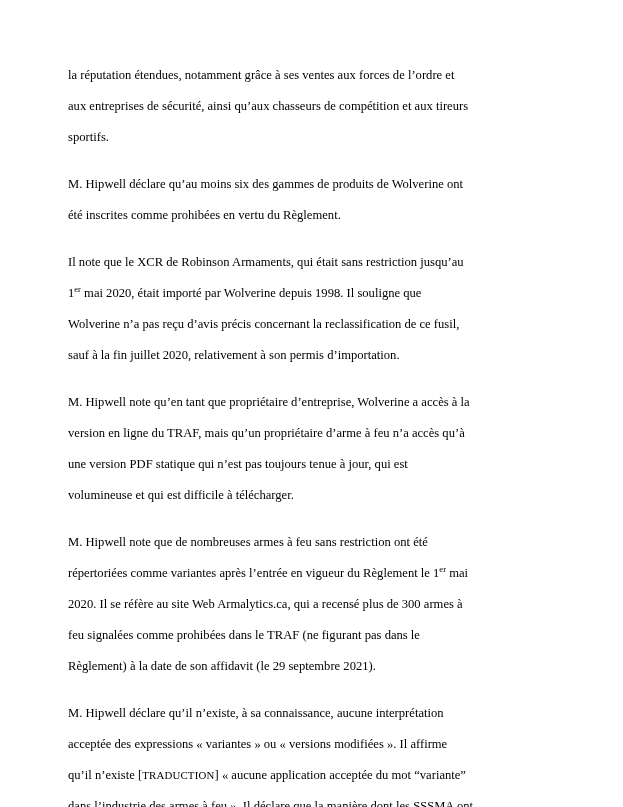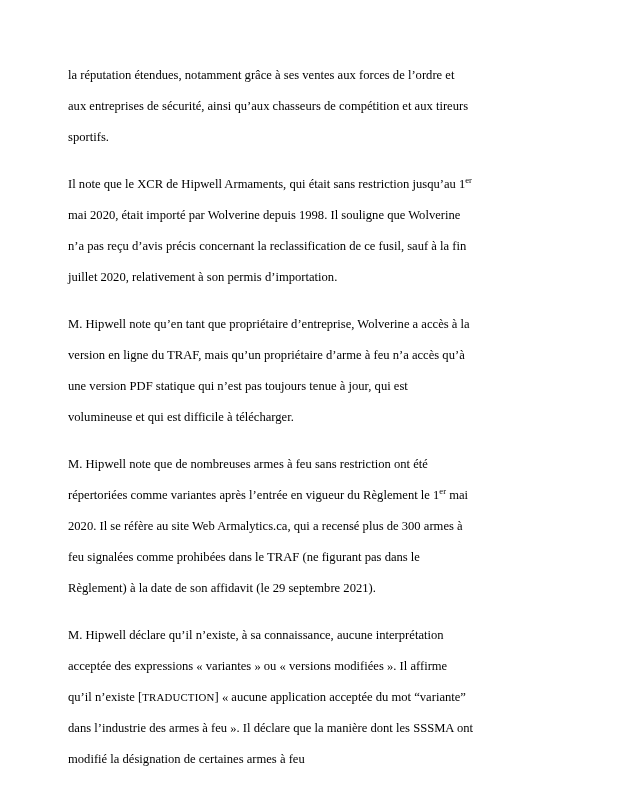--- a/index.html
+++ b/index.html
@@ -44,22 +44,23 @@
   }
 </style>
 </head>
 <body>
 
 <div id="page">
   <div class="doc-body">
 
     <p class="para">la réputation étendues, notamment grâce à ses ventes aux forces de l’ordre et aux entreprises de sécurité, ainsi qu’aux chasseurs de compétition et aux tireurs sportifs.</p>
 
+    <p class="para">M. Hipwell déclare qu’au moins six des gammes de produits de Wolverine ont été inscrites comme prohibées en vertu du Règlement.</p>
 
-    <p class="para"><span>Il note que le XCR de Hipwell Armaments, qui était sans restriction jusqu’au </span><span>1</span><sup>er</sup><span> mai 2020, était importé par Wolverine depuis 1998. Il souligne que Wolverine n’a pas reçu d’avis précis concernant la reclassification de ce fusil, sauf à la fin juillet 2020, relativement à son permis d’importation.</span></p>
+    <p class="para"><span>Il note que le XCR de Robinson Armaments, qui était sans restriction jusqu’au </span><span>1</span><sup>er</sup><span> mai 2020, était importé par Wolverine depuis 1998. Il souligne que Wolverine n’a pas reçu d’avis précis concernant la reclassification de ce fusil, sauf à la fin juillet 2020, relativement à son permis d’importation.</span></p>
 
     <p class="para">M. Hipwell note qu’en tant que propriétaire d’entreprise, Wolverine a accès à la version en ligne du TRAF, mais qu’un propriétaire d’arme à feu n’a accès qu’à une version PDF statique qui n’est pas toujours tenue à jour, qui est volumineuse et qui est difficile à télécharger.</p>
 
     <p class="para"><span>M. Hipwell note que de nombreuses armes à feu sans restriction ont été répertoriées comme variantes après l’entrée en vigueur du Règlement le 1</span><sup>er</sup><span> mai 2020. Il se réfère au site Web Armalytics.ca, qui a recensé plus de 300 armes à feu signalées comme prohibées dans le TRAF (ne figurant pas dans le Règlement) à la date de son affidavit (le 29 septembre 2021).</span></p>
 
     <p class="para"><span>M. Hipwell déclare qu’il n’existe, à sa connaissance, aucune interprétation acceptée des expressions « variantes » ou « versions modifiées ». Il affirme qu’il n’existe [</span><span class="smallcaps">TRADUCTION</span><span>] « aucune application acceptée du mot “variante” dans l’industrie des armes à feu ». Il déclare que la manière dont les SSSMA ont modifié la désignation de certaines armes à feu</span></p>
 
   </div>
 </div>
 

